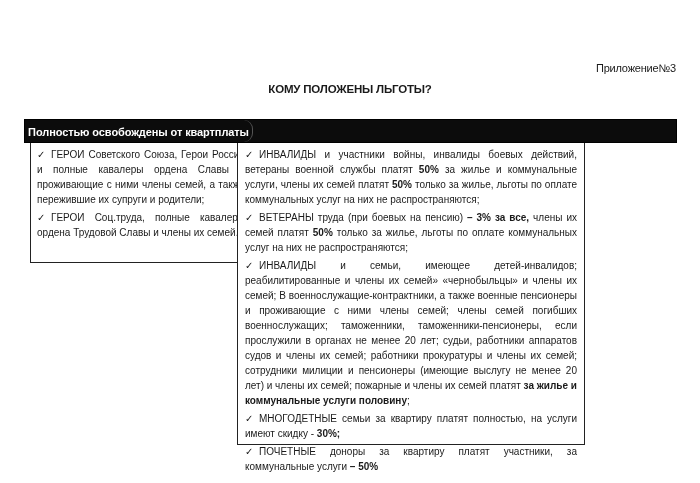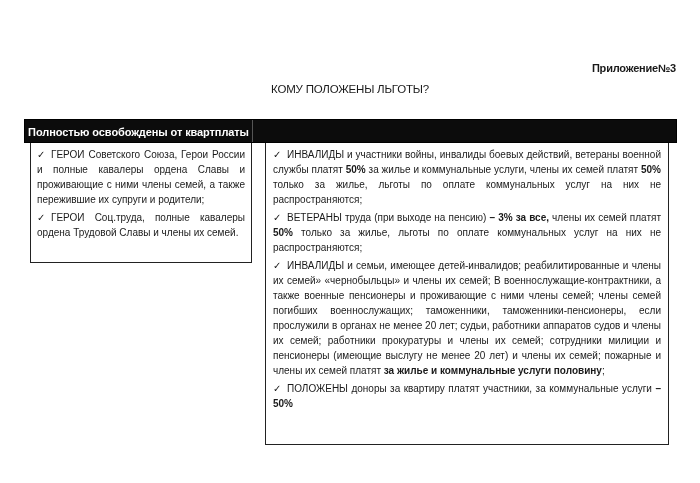--- a/index.html
+++ b/index.html
@@ -2,58 +2,59 @@
 <html><head>
 <meta charset="utf-8">
 <style>
   html, body { margin: 0; padding: 0; }
   body {
     width: 700px; height: 483px; background: #ffffff; position: relative; overflow: hidden;
     font-family: "Liberation Sans", sans-serif; color: #1a1a1a;
   }
   .appendix {
     position: absolute; right: 24px; top: 62px;
-    font-size: 11px; font-weight: bold; letter-spacing: -0.2px;
+    font-size: 11px; font-weight: normal; letter-spacing: -0.2px;
   }
   .title {
     position: absolute; left: 0; width: 700px; top: 83px; text-align: center;
-    font-size: 11.5px; font-weight: normal; letter-spacing: -0.2px;
+    font-size: 11.5px; font-weight: bold; letter-spacing: -0.2px;
   }
   .header {
     position: absolute; left: 24px; top: 119px; width: 653px; height: 24px;
     background: #0c0c0c; color: #fff; display: flex; border: 1px solid #000; box-sizing: border-box;
   }
   .header .h {
     display: flex; align-items: flex-end; justify-content: center; padding-bottom: 4px;
     font-size: 11px; font-weight: bold; letter-spacing: -0.1px; box-sizing: border-box;
   }
-  .header .h-left { width: 228px; border-right: 1px solid #555; }
+  .header .h-left { width: 228px; border-right: 1px solid #555; border-radius: 9px; }
   .header .h-right { flex: 1; }
   .col {
     position: absolute; border: 1.5px solid #222; box-sizing: border-box; background: #fff;
     font-size: 10px; line-height: 15px; text-align: justify;
   }
   .col-left { left: 30px; top: 143px; width: 222px; height: 120px; padding: 4px 6px 0 6px; border-top: none; }
-  .col-right { left: 265px; top: 143px; width: 404px; height: 302px; padding: 4px 7px 0 7px; border-top: none; }
+  .col-right { left: 237px; top: 143px; width: 348px; height: 302px; padding: 4px 7px 0 7px; border-top: none; }
   .item { margin-bottom: 3px; }
   .check { display: inline-block; width: 14px; font-size: 10px; }
   b { font-weight: bold; }
 </style>
 </head>
 <body>
 
 <div class="appendix">Приложение№3</div>
 <div class="title">КОМУ ПОЛОЖЕНЫ ЛЬГОТЫ?</div>
 
 <div class="header">
   <div class="h h-left">Полностью освобождены от квартплаты</div>
 </div>
 
 <div class="col col-left" id="left-col">
     <div class="item"><span class="check">✓</span><span>ГЕРОИ</span><span> Советского Союза, Герои России и полные кавалеры ордена Славы и проживающие с ними члены семей, а также пережившие их супруги и родители;</span></div>
     <div class="item"><span class="check">✓</span><span>ГЕРОИ</span><span> Соц.труда, полные кавалеры ордена Трудовой Славы и члены их семей.</span></div>
   </div>
 <div class="col col-right" id="right-col">
     <div class="item"><span class="check">✓</span><span>ИНВАЛИДЫ</span><span> и участники войны, инвалиды боевых действий, ветераны военной службы платят </span><b>50%</b><span> за жилье и коммунальные услуги, члены их семей платят </span><b>50%</b><span> только за жилье, льготы по оплате коммунальных услуг на них не распространяются;</span></div>
-    <div class="item"><span class="check">✓</span><span>ВЕТЕРАНЫ</span><span> труда (при выходе на пенсию) </span><b>– 3% за все,</b><span> члены их семей платят </span><b>50%</b><span> только за жилье, льготы по оплате коммунальных услуг на них не распространяются;</span></div>
+    <div class="item"><span class="check">✓</span><span>ВЕТЕРАНЫ</span><span> труда (при боевых на пенсию) </span><b>– 3% за все,</b><span> члены их семей платят </span><b>50%</b><span> только за жилье, льготы по оплате коммунальных услуг на них не распространяются;</span></div>
     <div class="item"><span class="check">✓</span><span>ИНВАЛИДЫ</span><span> и семьи, имеющее детей-инвалидов; реабилитированные и члены их семей» «чернобыльцы» и члены их семей; В военнослужащие-контрактники, а также военные пенсионеры и проживающие с ними члены семей; члены семей погибших военнослужащих; таможенники, таможенники-пенсионеры, если прослужили в органах не менее 20 лет; судьи, работники аппаратов судов и члены их семей; работники прокуратуры и члены их семей; сотрудники милиции и пенсионеры (имеющие выслугу не менее 20 лет) и члены их семей; пожарные и члены их семей платят </span><b>за жилье и коммунальные услуги половину</b><span>;</span><b></b><span></span></div>
-    <div class="item"><span class="check">✓</span><span>ПОЛОЖЕНЫ</span><span> доноры за квартиру платят участники, за коммунальные услуги </span><b>– 50%</b><span></span><b></b><span></span></div>
+    <div class="item"><span class="check">✓</span><span>МНОГОДЕТНЫЕ</span><span> семьи за квартиру платят полностью, на услуги имеют скидку - </span><b>30%;</b><span></span><b></b><span></span></div>
+    <div class="item"><span class="check">✓</span><span>ПОЧЕТНЫЕ</span><span> доноры за квартиру платят участники, за коммунальные услуги </span><b>– 50%</b><span></span><b></b><span></span></div>
   </div>
 
 </body></html>

